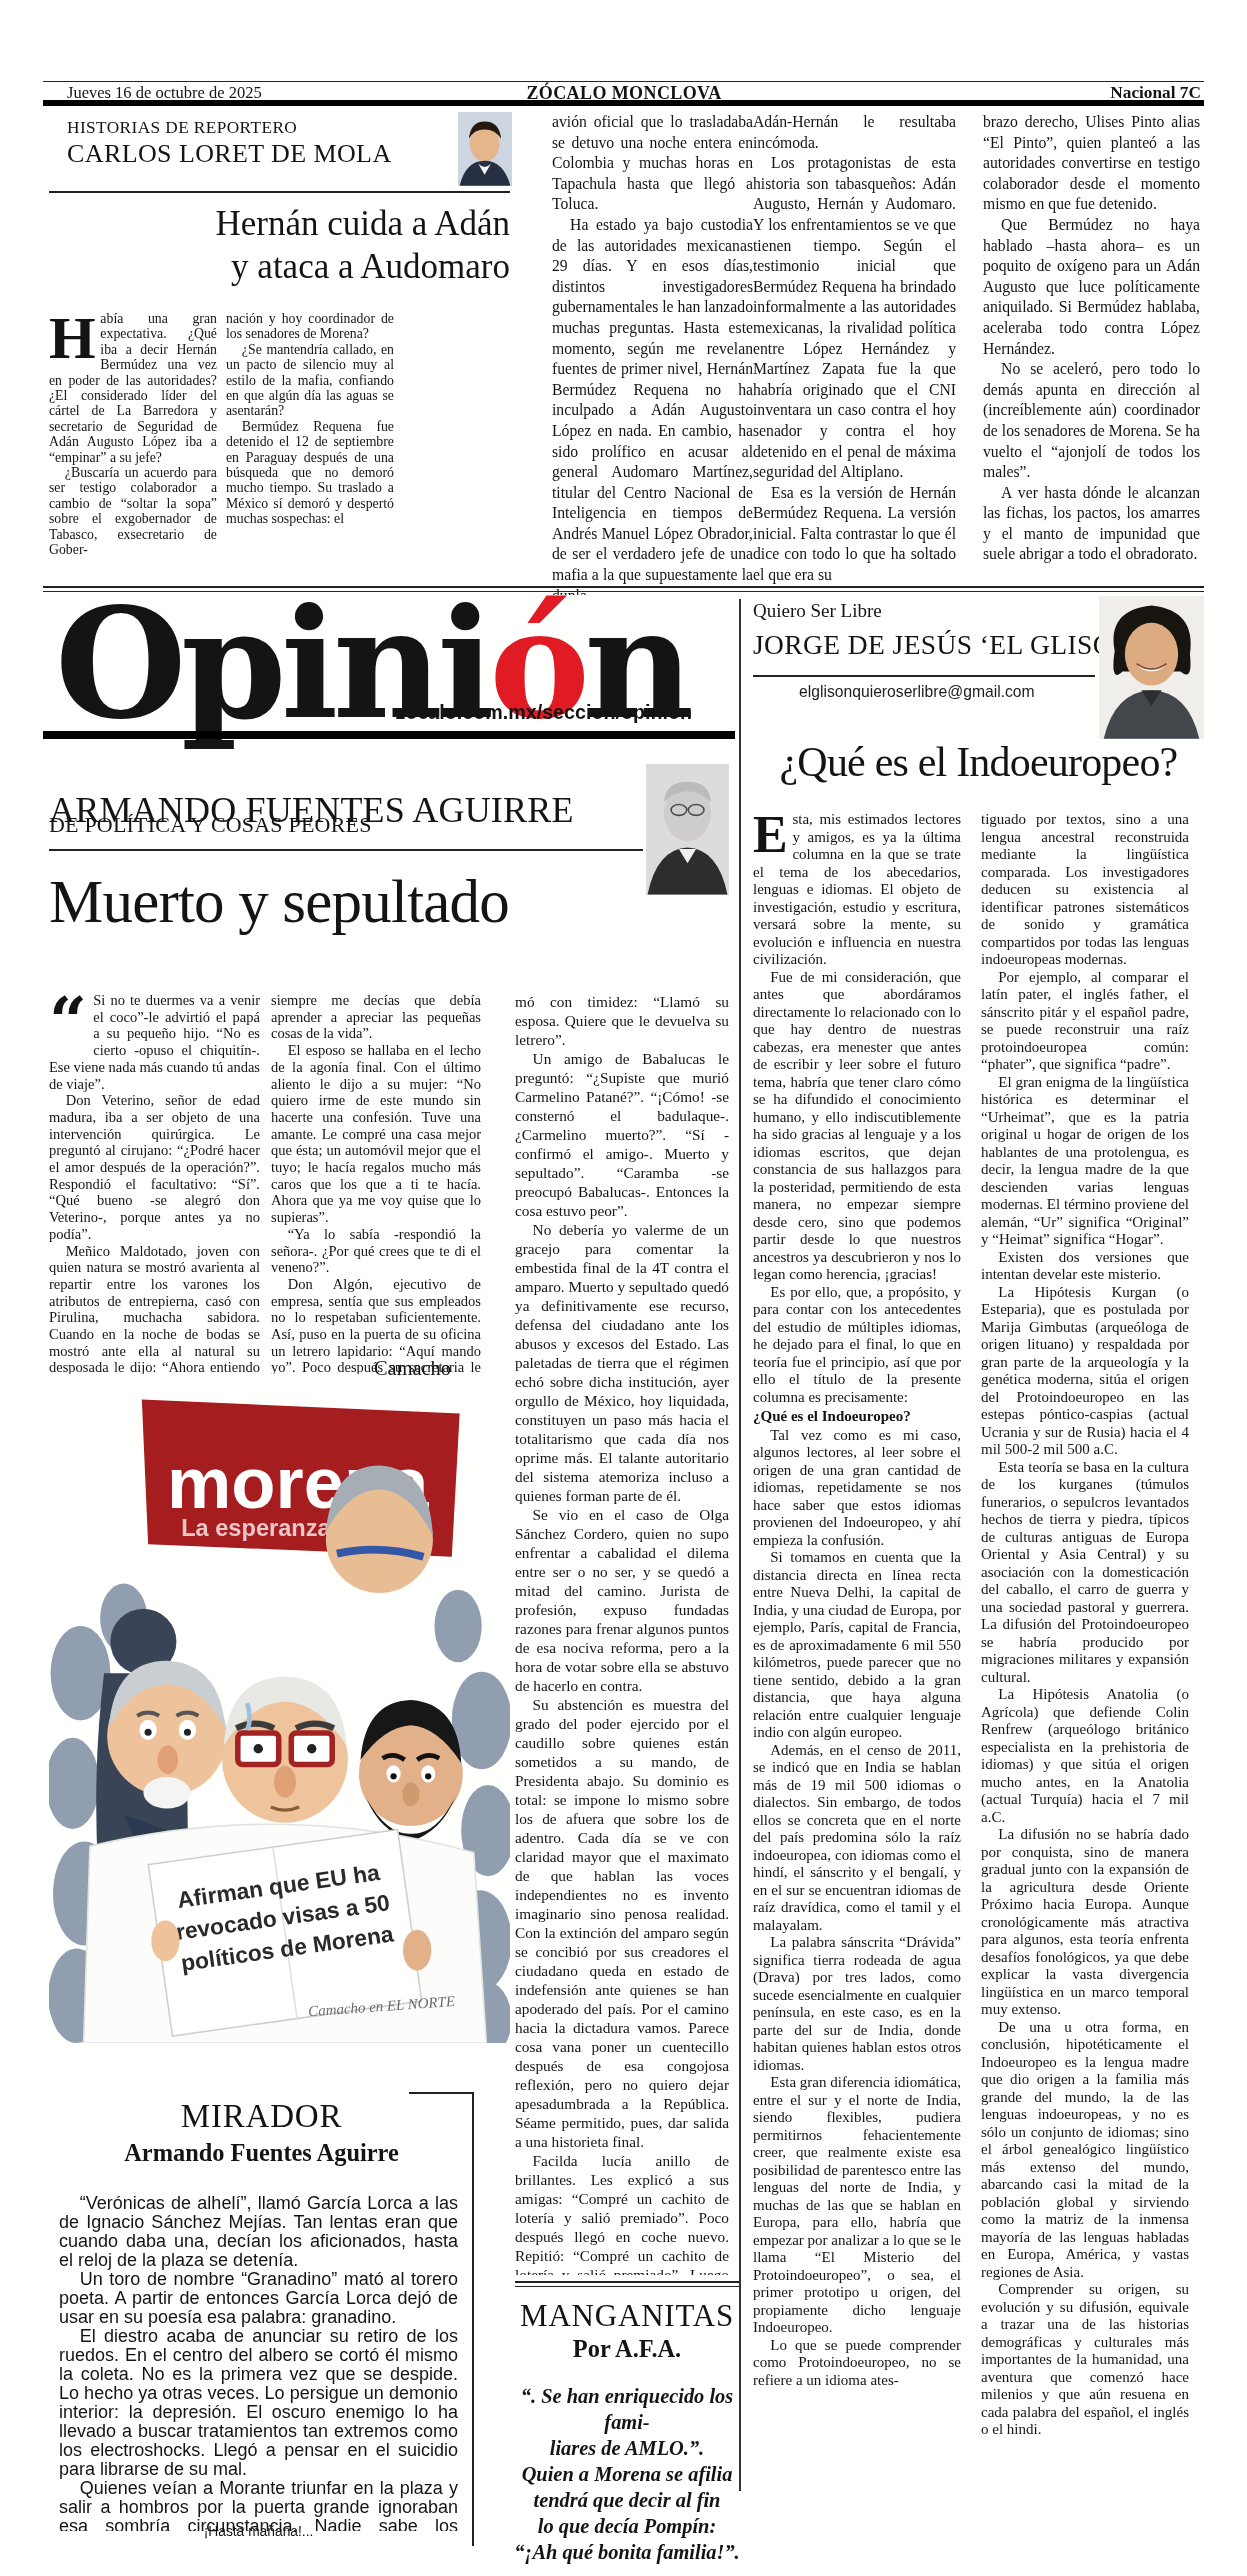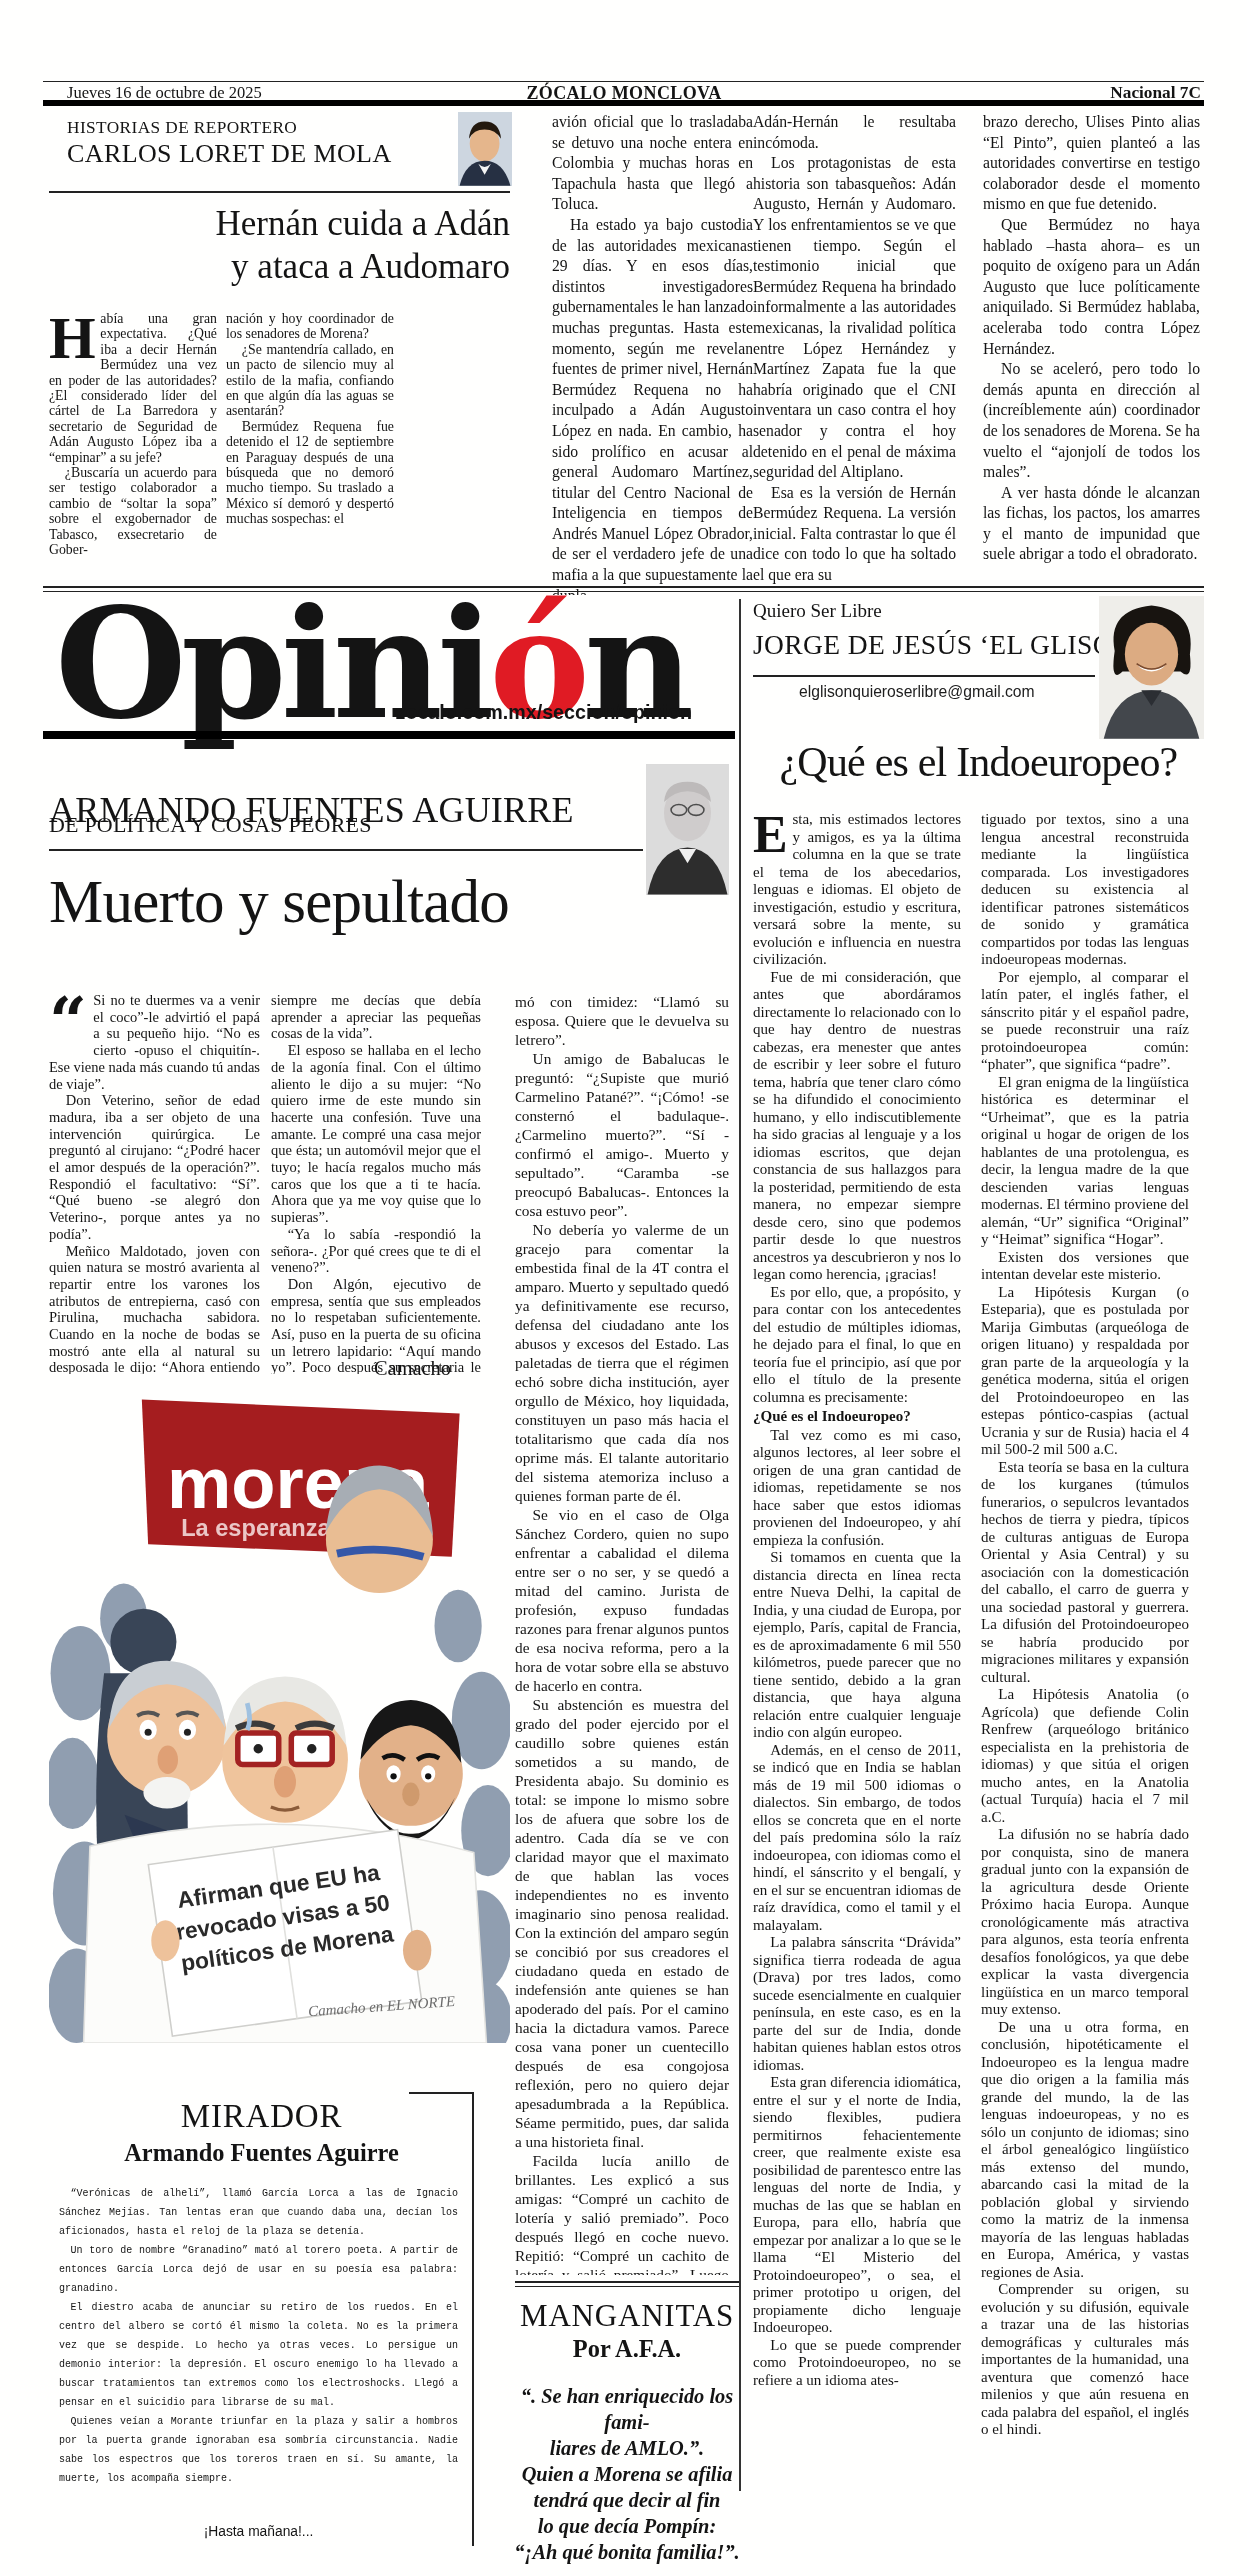--- a/index.html
+++ b/index.html
@@ -39,21 +39,21 @@
   
   .afa-kicker{font-size:22px;letter-spacing:0.2px;}
   .afa-name{font-size:36px;letter-spacing:0.2px;}
   .afa-head{font-size:61px;letter-spacing:-0.8px;}
   .m-c12{font-size:14.5px;line-height:16.7px;}
   .m-c3{font-size:15.3px;line-height:19px;}
   .credit{font-size:20.4px;text-align:center;}
   
   .mir-title{font-size:33px;text-align:center;letter-spacing:0.8px;}
   .mir-by{font-size:24.4px;font-weight:bold;text-align:center;}
-  .mir-body{font-family:Liberation Mono, monospace;font-size:10px;line-height:19px;}
+  .mir-body{font-family:Liberation Sans, sans-serif;font-size:18px;line-height:19px;margin-top:10px;}
   .mir-close{text-align:center;font-family:"Liberation Sans",sans-serif;font-size:13.8px;}
   
   .man-title{font-size:31px;text-align:center;letter-spacing:0.8px;}
   .man-by{font-size:24.4px;font-weight:bold;text-align:center;}
   .man-verse{font-size:20.4px;line-height:26px;font-weight:bold;font-style:italic;text-align:center;}
   .man-verse div{margin:0;}
   .photo{overflow:hidden;}
 </style>
 </head>
 <body>

